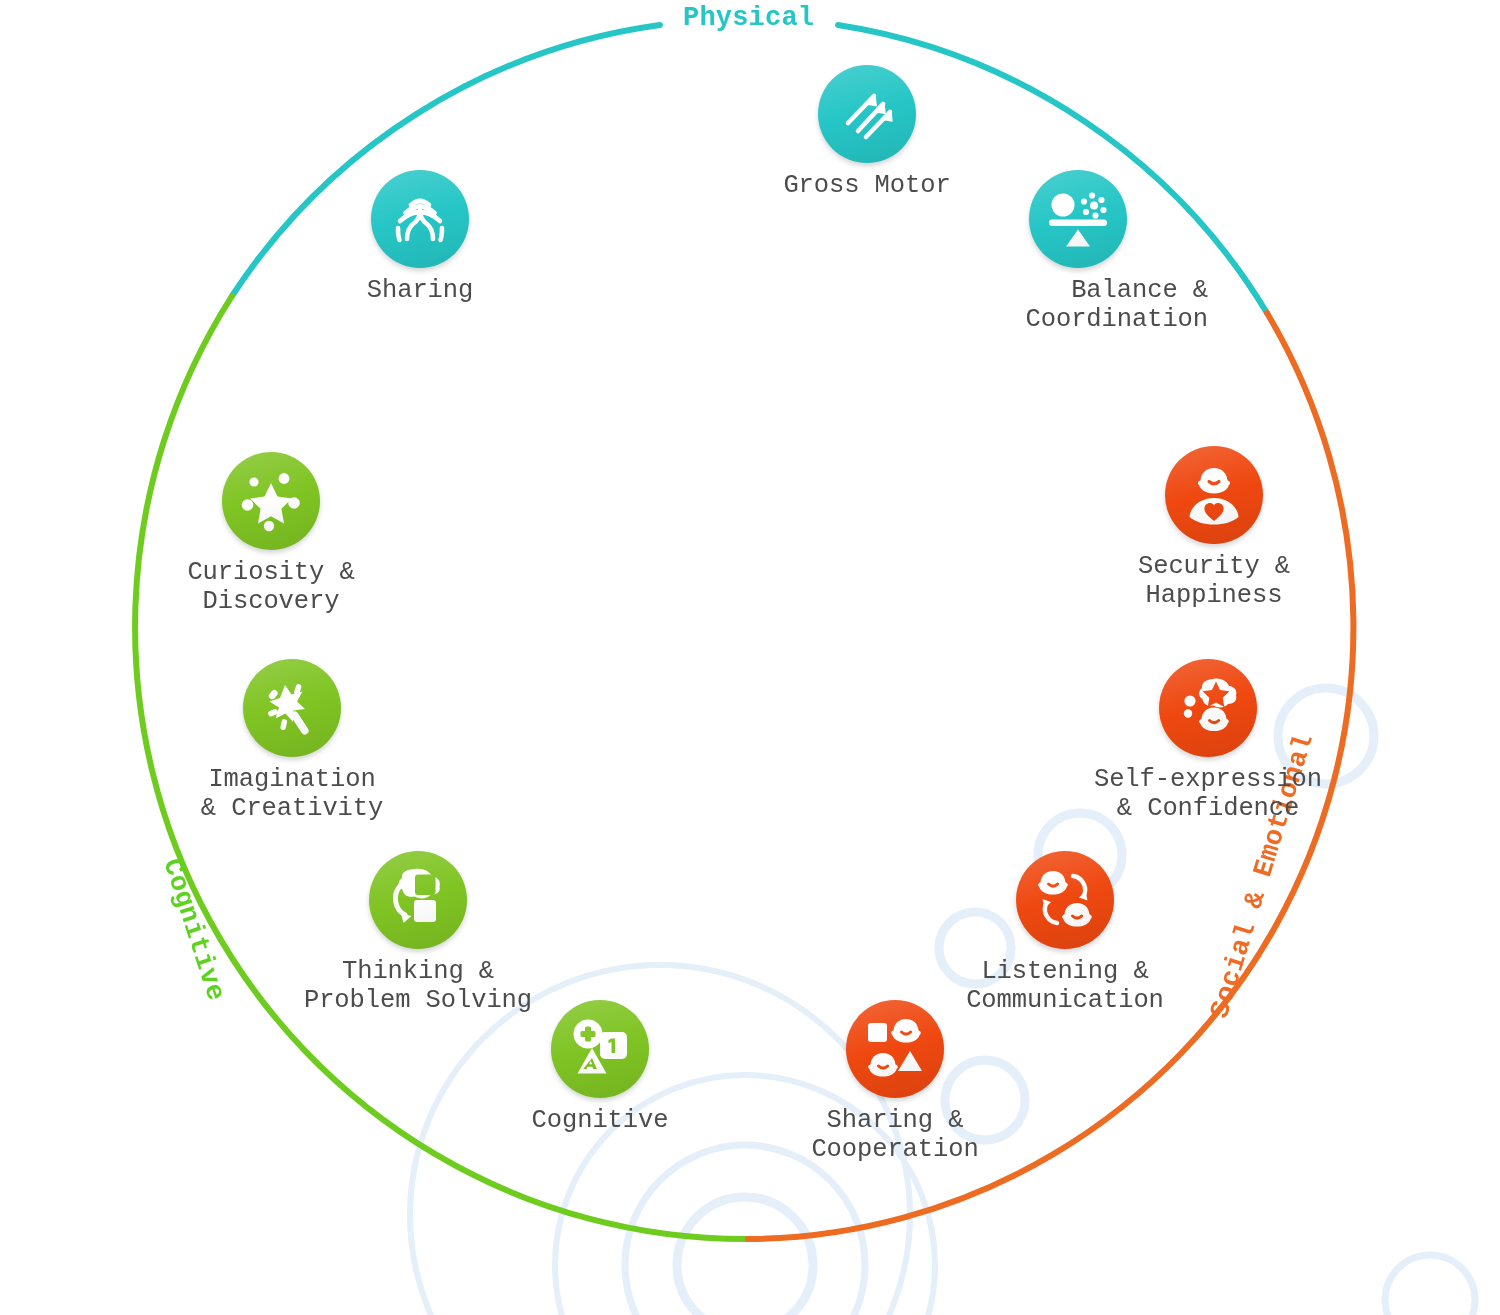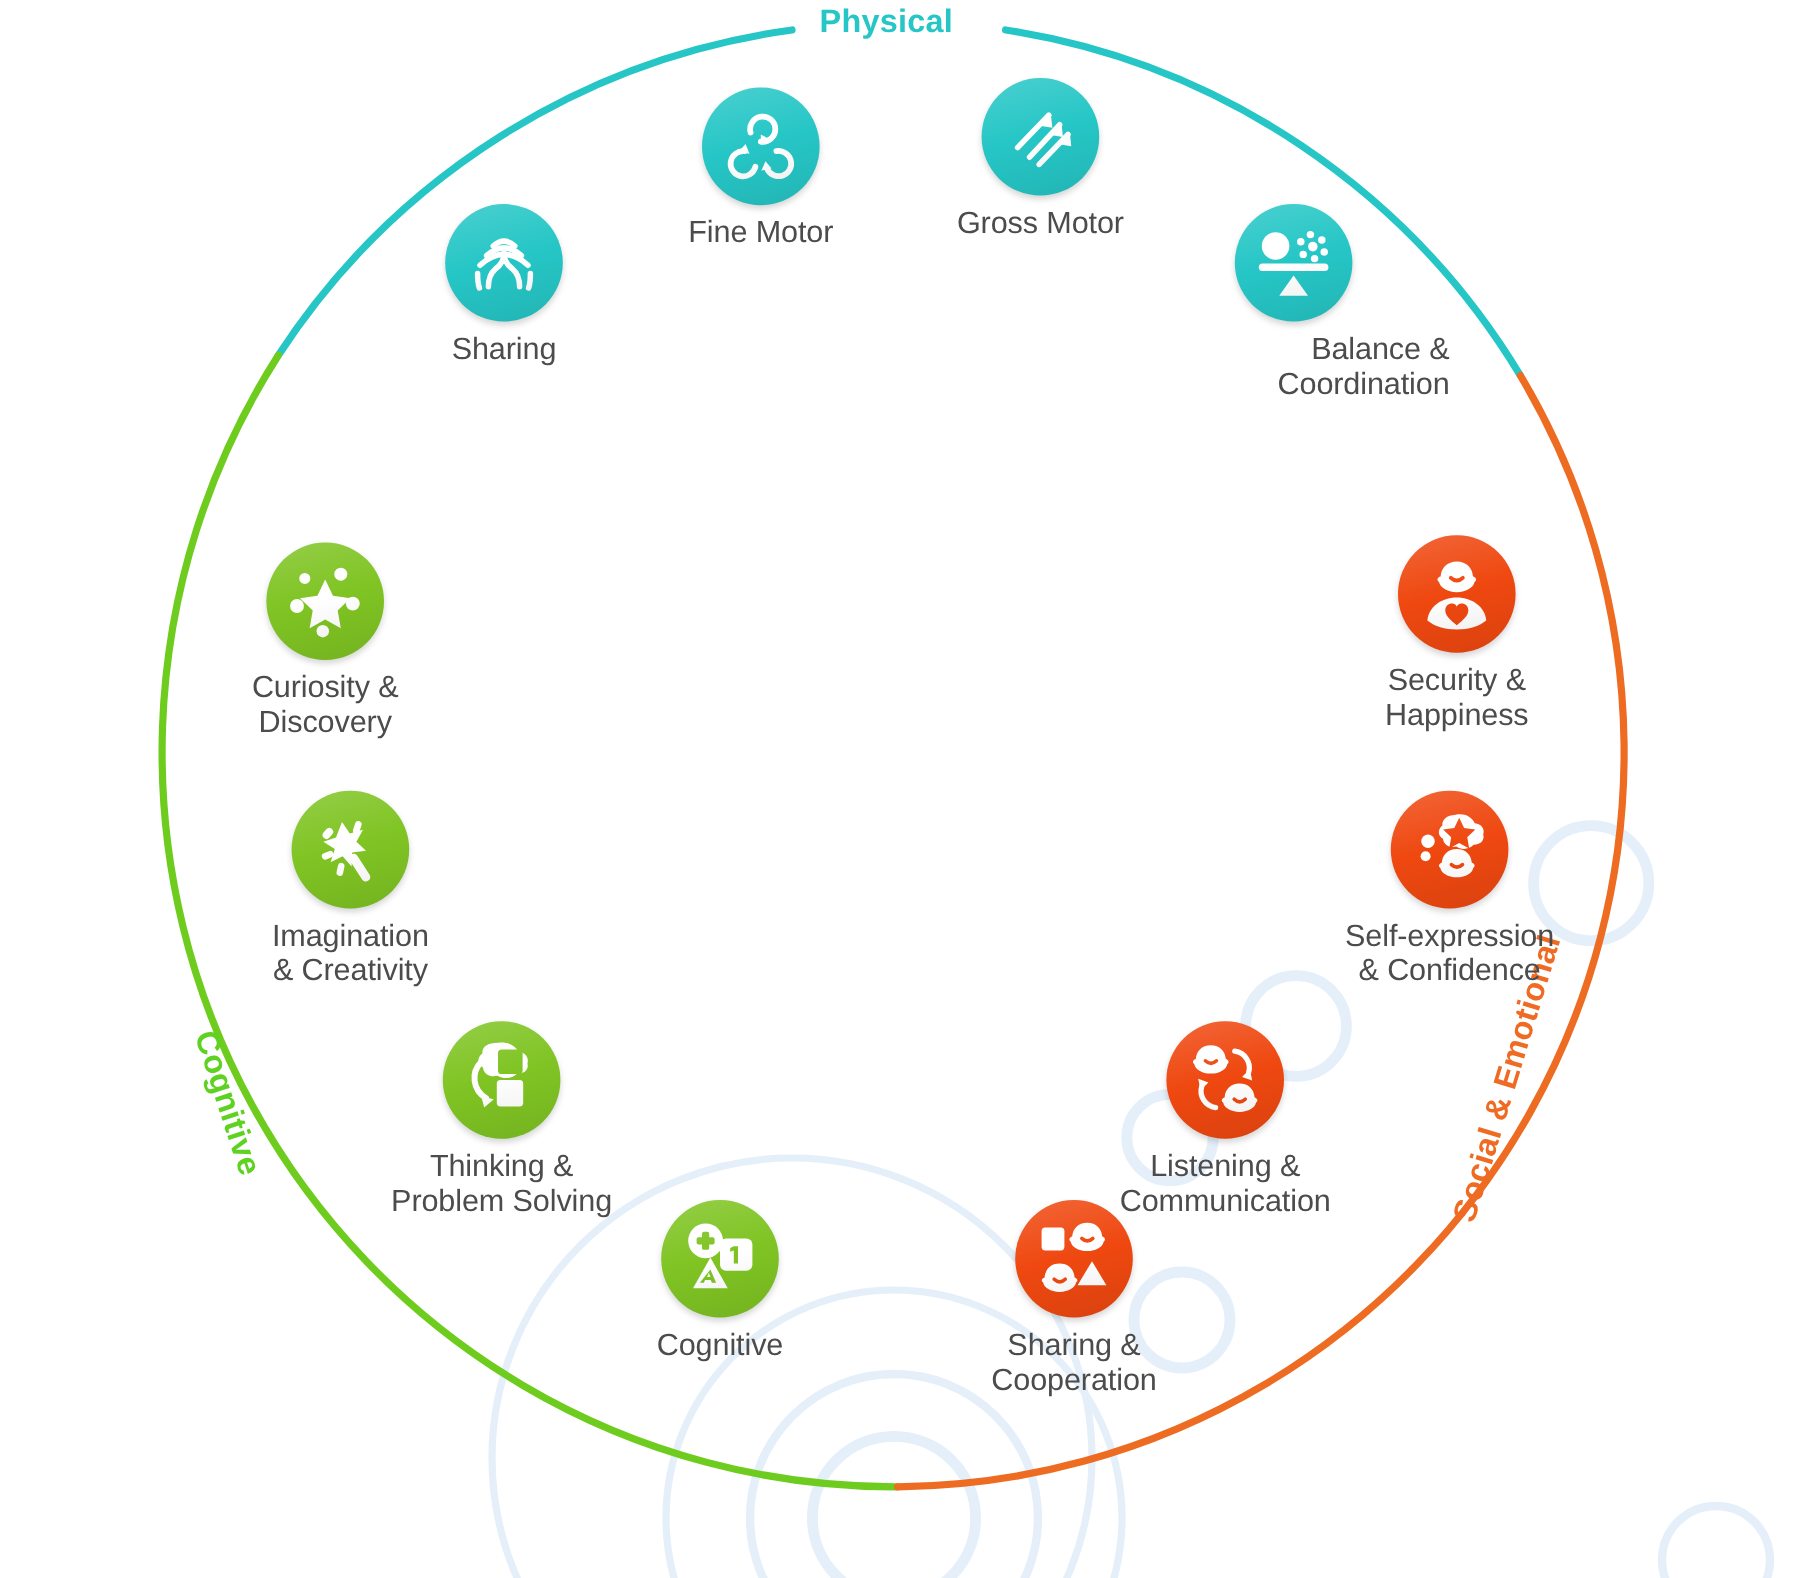--- a/index.html
+++ b/index.html
@@ -2,21 +2,21 @@
 <html><head>
 <meta charset="utf-8">
 <style>
   * { margin:0; padding:0; box-sizing:border-box; }
   html,body{
     width:1500px; height:1315px;
     background:#ffffff;
     font-family:"Liberation Sans", sans-serif;
     overflow:hidden;
   }
-  #stage{ position:relative; width:1500px; height:1315px; background:#fff; }
+  #stage{ position:relative; width:1500px; height:1315px; background:#fff;font-family:Liberation Mono, monospace; }
   #wheel-svg{ position:absolute; left:0; top:0; width:1500px; height:1315px; }
 
   .node{ position:absolute; width:260px; text-align:center; }
   .badge{
     width:98px; height:98px; border-radius:50%;
     margin:0 auto;
     display:flex; align-items:center; justify-content:center;
     box-shadow:0 3px 5px rgba(0,0,0,0.17);
     position:relative;
   }
@@ -98,39 +98,20 @@
             <path d="M31 23 Q31 31 38 36 Q44 41 44 51"></path>
             <path d="M9 40 Q9 48 10.5 52"></path>
             <path d="M53 40 Q53 48 51.5 52"></path>
           </g>
         </svg>
       </span>
     </div>
     <div class="nlabel">Sharing</div>
   </div>
 
-  <div class="node" style="left:504px; top:73px;">
-    <div class="badge cyan">
-      <span>
-        <svg width="64" height="64" viewBox="0 0 64 64">
-          <g fill="none" stroke="#ffffff" stroke-width="4.8" stroke-linecap="round">
-            <path d="M23.5 20.5 A10.5 10.5 0 1 1 32 28"></path>
-            <path d="M18.5 36 A10.5 10.5 0 1 0 27.5 49"></path>
-            <path d="M45 36 A10.5 10.5 0 1 1 37 50"></path>
-          </g>
-          <g fill="#ffffff">
-            <path d="M32 22 l7.5 4.2 -7.5 4.4 z"></path>
-            <path d="M13.5 36.5 l5.8 -6.4 3.3 8 z"></path>
-            <path d="M41 50.5 l-8.5 1.6 3.4 -7.8 z"></path>
-          </g>
-        </svg>
-      </span>
-    </div>
-    <div class="nlabel">Fine Motor</div>
-  </div>
 
   <div class="node" style="left:737px; top:65px;">
     <div class="badge cyan">
       <span>
         <svg width="66" height="66" viewBox="0 0 66 66">
           <g fill="none" stroke="#ffffff" stroke-width="4.6" stroke-linecap="round">
             <path d="M14 42 L40 15"></path>
             <path d="M24 50 L49 23"></path>
             <path d="M32 56 L56 31"></path>
           </g>
@@ -209,21 +190,21 @@
           <path d="M32 58 c-5.5 -4.4 -9.6 -7.6 -9.6 -12.4 c0 -3.4 2.6 -5.6 5.6 -5.6
                    c2.2 0 3.6 1.2 4 2.6 c0.4 -1.4 1.8 -2.6 4 -2.6 c3 0 5.6 2.2 5.6 5.6
                    c0 4.8 -4.1 8 -9.6 12.4 z" fill="#ef4810"></path>
         </svg>
       </span>
     </div>
     <div class="nlabel">Security &amp;
 Happiness</div>
   </div>
 
-  <div class="node" style="left:891px; top:851px;">
+  <div class="node" style="left:935px; top:851px;">
     <div class="badge orange">
       <span>
         <svg width="66" height="66" viewBox="0 0 66 66">
           <g fill="#ffffff">
             <path d="M21 4 c7.5 0 12 5 12.5 11.5 c2.4 0.6 3.2 3 1.2 4.3
                      c-0.9 4.3 -6.1 7.8 -13.7 7.8 c-7.6 0 -12.8 -3.5 -13.7 -7.8
                      c-2 -1.3 -1.2 -3.7 1.2 -4.3 C9 9 13.5 4 21 4 z"></path>
             <path d="M45 36 c7.5 0 12 5 12.5 11.5 c2.4 0.6 3.2 3 1.2 4.3
                      c-0.9 4.3 -6.1 7.8 -13.7 7.8 c-7.6 0 -12.8 -3.5 -13.7 -7.8
                      c-2 -1.3 -1.2 -3.7 1.2 -4.3 C33 41 37.5 36 45 36 z"></path>

